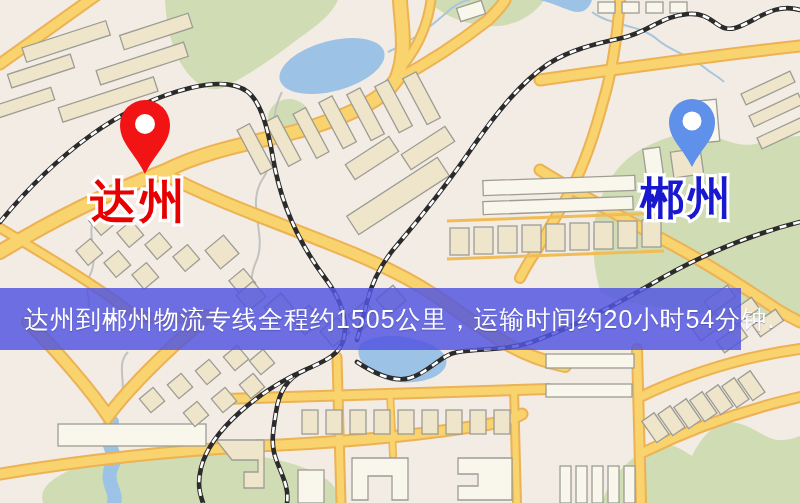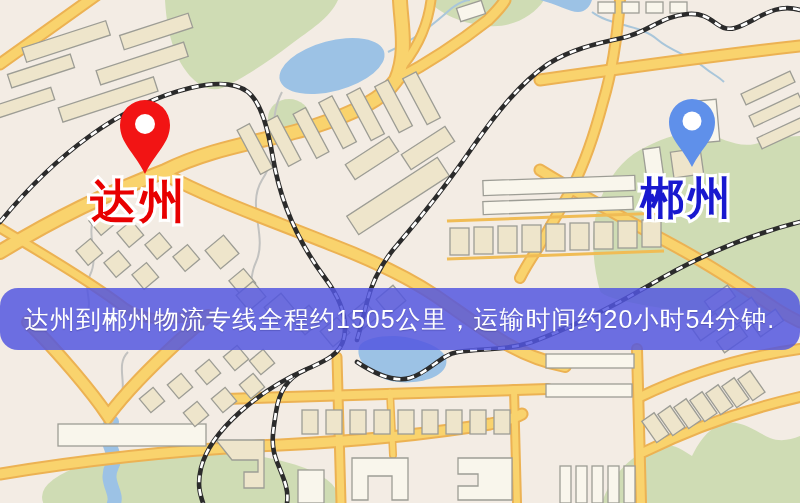--- a/index.html
+++ b/index.html
@@ -11,22 +11,22 @@
   .rail{fill:none;stroke:#2b2b2b;stroke-width:4.6;stroke-linecap:round;}
   .raild{fill:none;stroke:#ffffff;stroke-width:2.6;stroke-dasharray:7 7;stroke-linecap:butt;}
   .bld{fill:#eee5cb;stroke:#9d9d95;stroke-width:1.3;}
   .bldw{fill:#f9f6ec;stroke:#9d9d95;stroke-width:1.3;}
   .park{fill:#cfdcb4;}
   .water{fill:#9cc2e5;}
   .stream{fill:none;stroke:#a9c6da;stroke-width:2;}
   .streamg{fill:none;stroke:#c2c2c0;stroke-width:2;}
   .citylabel{font-family:"Liberation Serif","DejaVu Serif",serif;font-weight:bold;
              paint-order:stroke fill;stroke:#ffffff;stroke-width:6px;letter-spacing:3px;}
-  .banner{position:absolute;left:0;top:288px;width:800px;height:62px;
-          background:rgba(82,86,224,0.84);display:flex;align-items:center;border-radius:18px;}
+  .banner{position:absolute;left:0;top:288px;width:741px;height:62px;
+          background:rgba(82,86,224,0.84);display:flex;align-items:center;}
   .banner-text{color:#ffffff;font-size:25px;letter-spacing:1px;padding-left:24px;
                white-space:nowrap;text-shadow:0 1px 1px rgba(40,40,120,0.35);}
 </style>
 </head>
 <body>
 
 <div class="stage">
 
 <svg width="800" height="503" viewBox="0 0 800 503">
 

